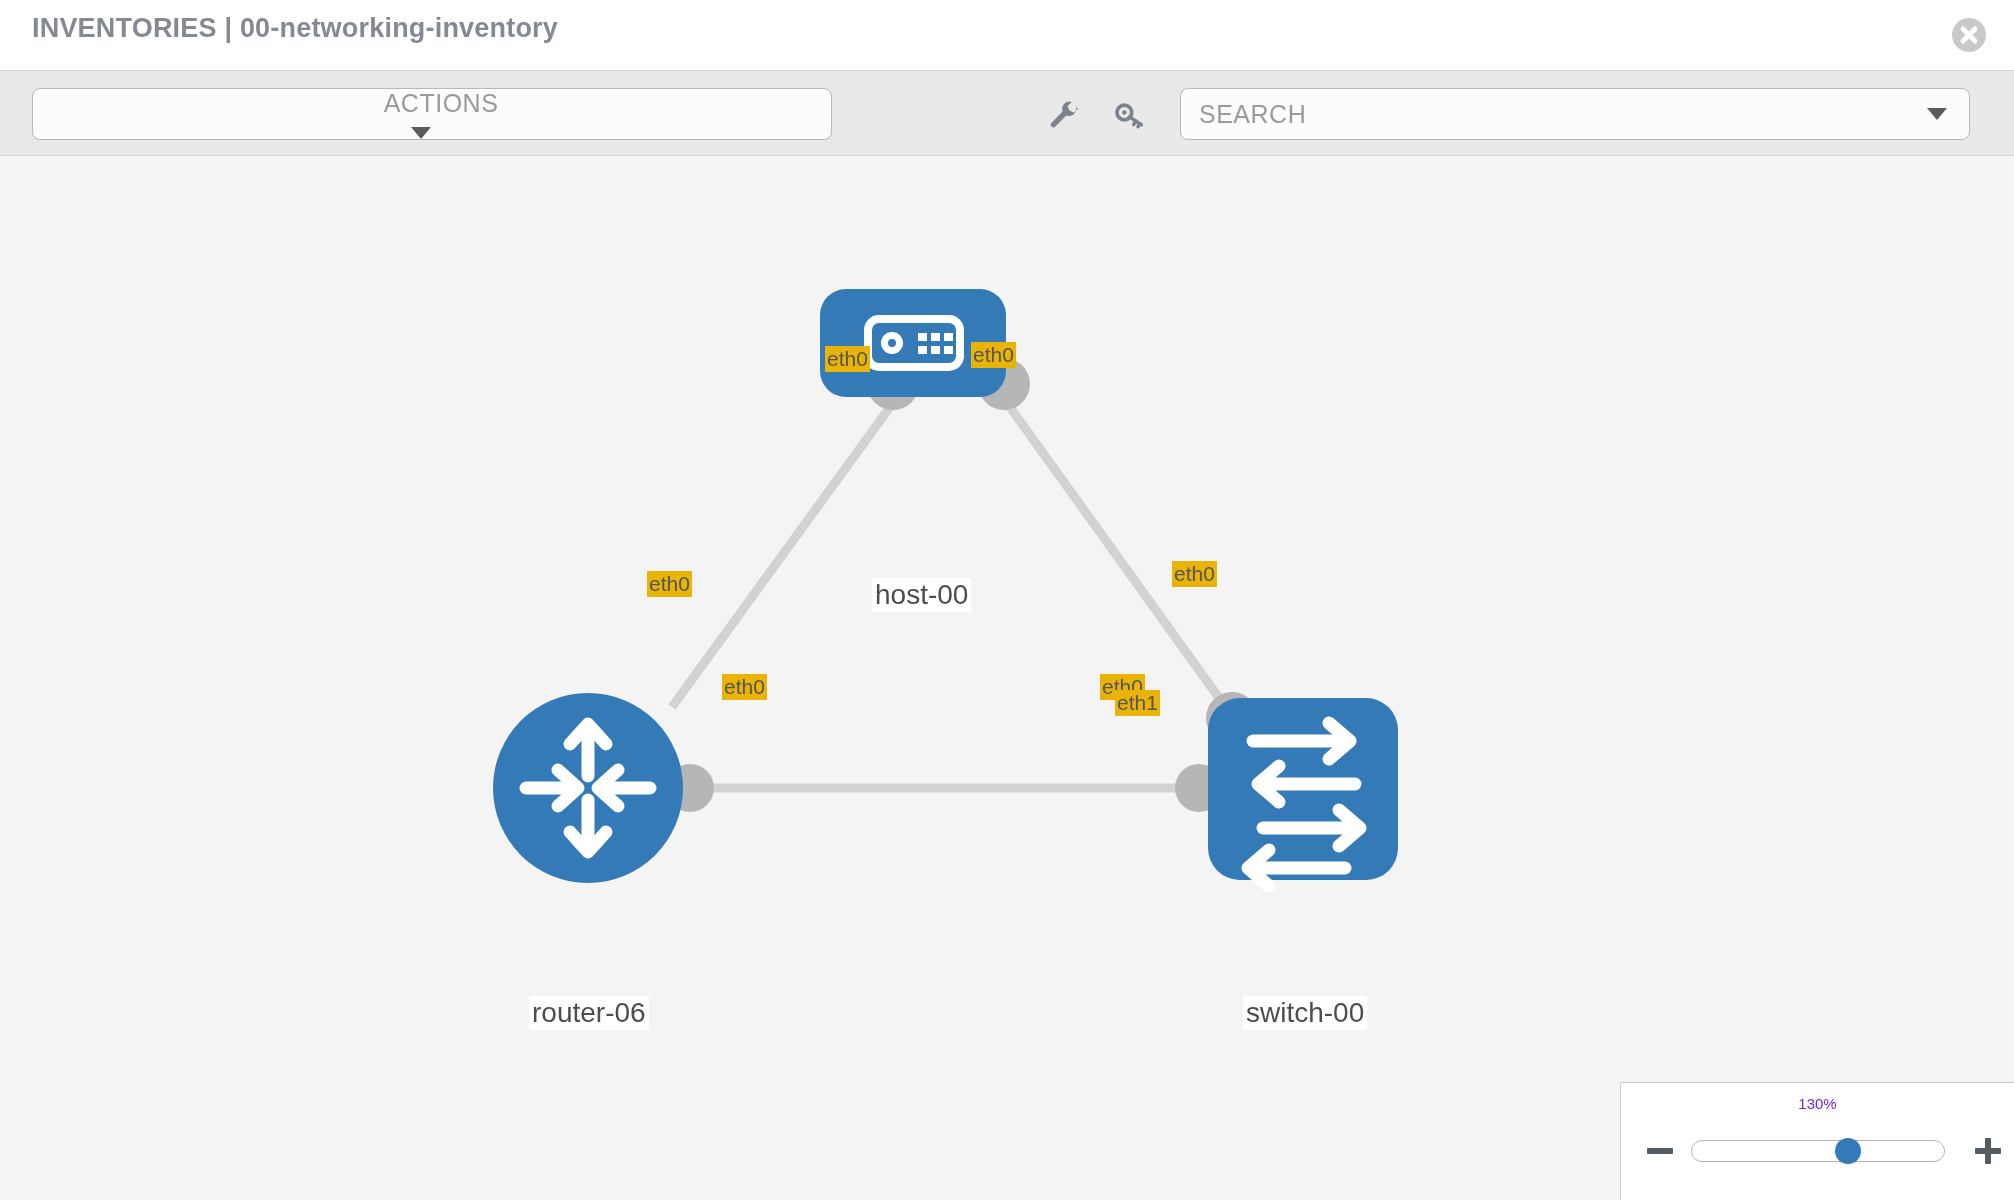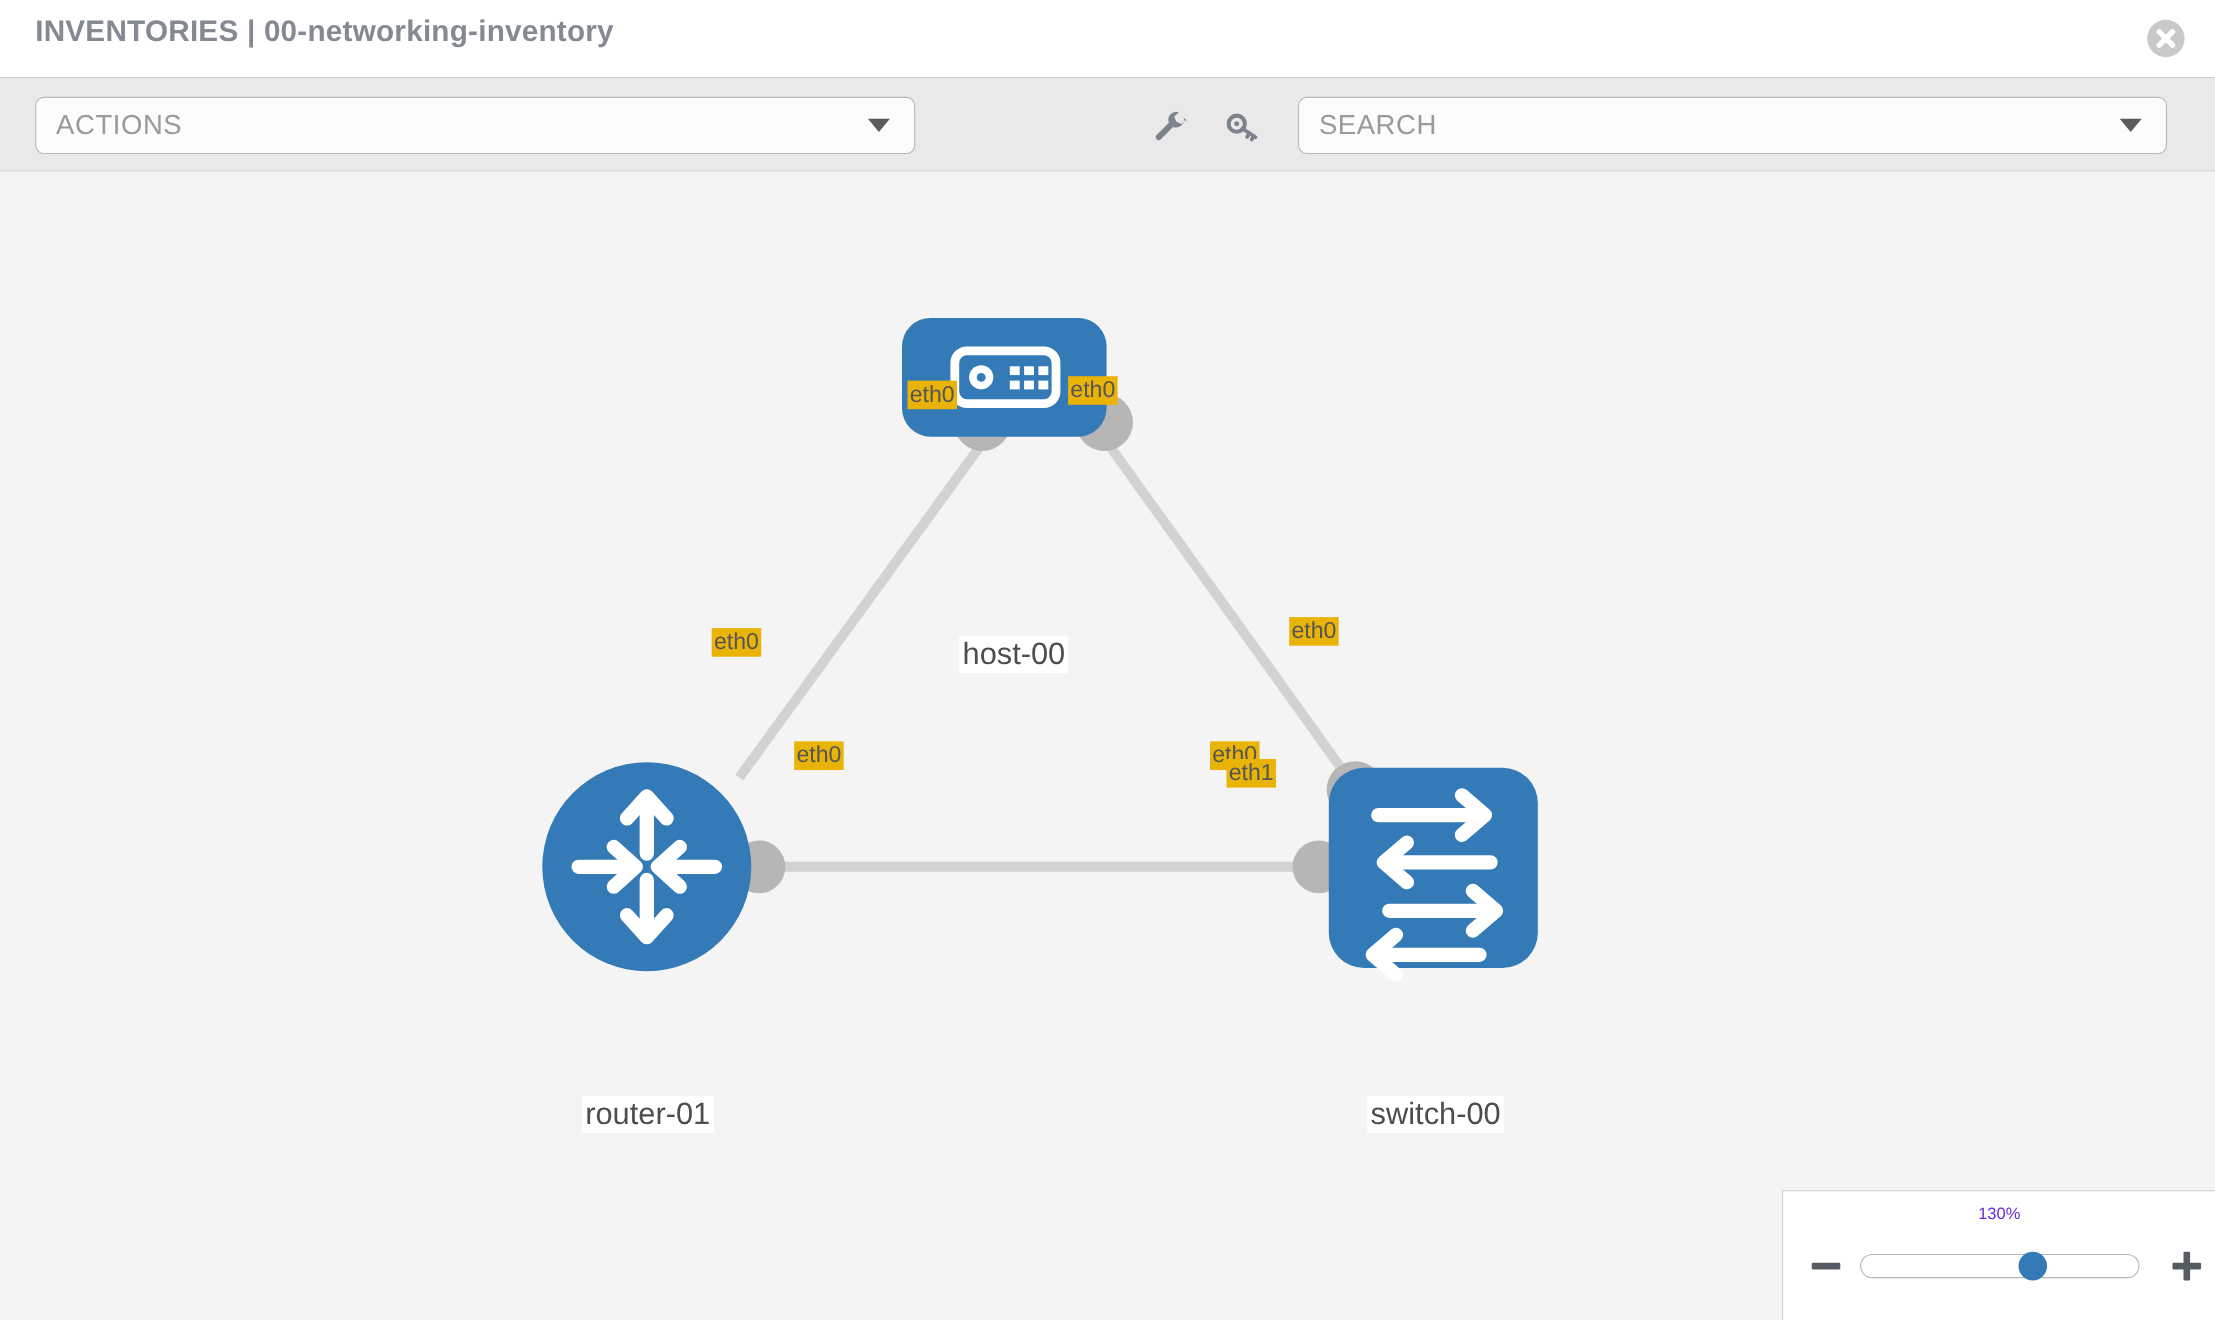--- a/index.html
+++ b/index.html
@@ -58,21 +58,21 @@
   .select-box {
     position: absolute;
     background: #fcfcfc;
     border: 1px solid #b8b8b8;
     border-radius: 8px;
     height: 52px;
     display: flex;
     align-items: center;
     cursor: pointer;
   }
-  .select-box.actions { left: 32px; top: 17px; width: 800px; }
+  .select-box.actions { left: 32px; top: 17px; width: 800px; flex-direction: column; }
   .select-box.search  { left: 1180px; top: 17px; width: 790px; }
   .select-label {
     font-size: 25px;
     color: #9a9a9a;
     padding-left: 18px;
     letter-spacing: 0.5px;
     font-stretch: condensed;
     flex: 1;
     user-select: none;
   }
@@ -311,21 +311,21 @@
 
     <div class="port-label" style="left:825px;  top:190px;">eth0</div>
     <div class="port-label" style="left:971px;  top:186px;">eth0</div>
     <div class="port-label" style="left:647px;  top:415px;">eth0</div>
     <div class="port-label" style="left:1172px; top:405px;">eth0</div>
     <div class="port-label" style="left:722px;  top:518px;">eth0</div>
     <div class="port-label" style="left:1100px; top:518px;">eth0</div>
     <div class="port-label" style="left:1115px; top:518px;margin-top:16px;">eth1</div>
 
     <div class="node-label" style="left:872px;  top:422px;text-align:center;">host-00</div>
-    <div class="node-label" style="left:529px;  top:840px;">router-01</div>
+    <div class="node-label" style="left:529px;  top:840px;">router-06</div>
     <div class="node-label" style="left:1243px; top:840px;">switch-00</div>
   </div>
 
   <div class="zoom-panel">
     <div class="zoom-value">130%</div>
     <div class="zoom-row">
       <div class="zoom-minus"></div>
       <div class="zoom-track">
         <div class="zoom-thumb" id="zoom-thumb" style="left: 62%;"></div>
       </div>

